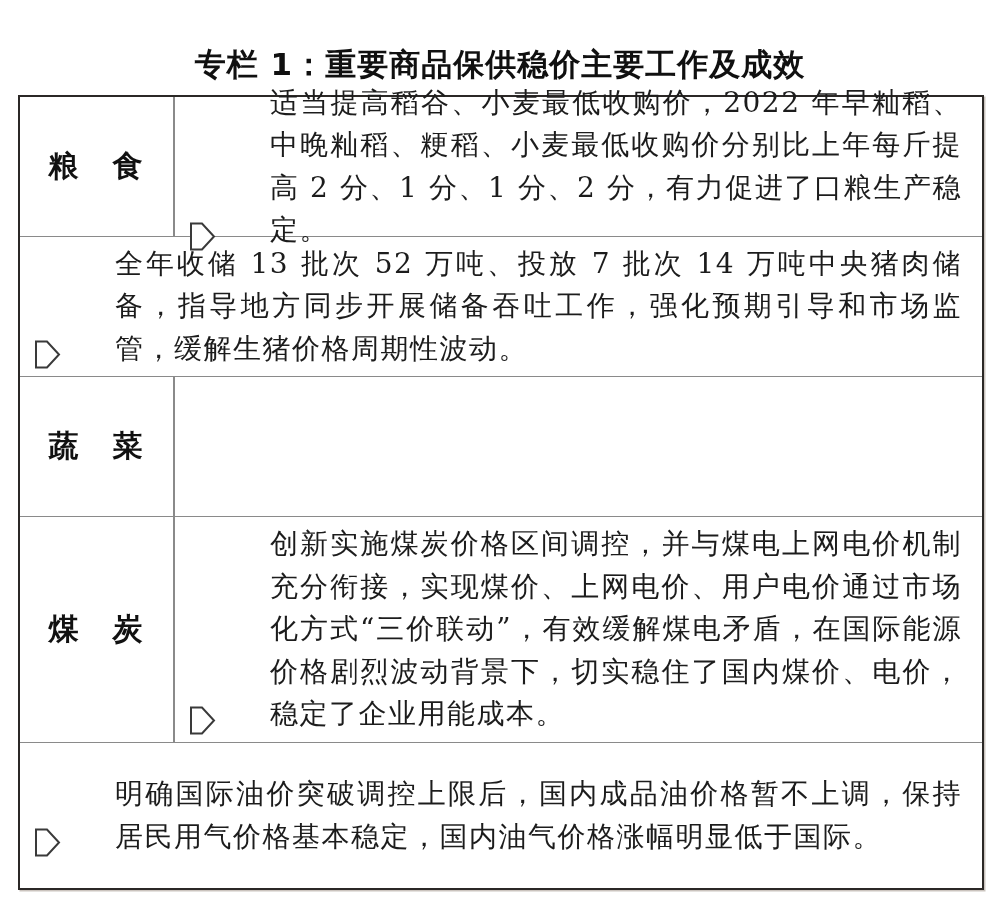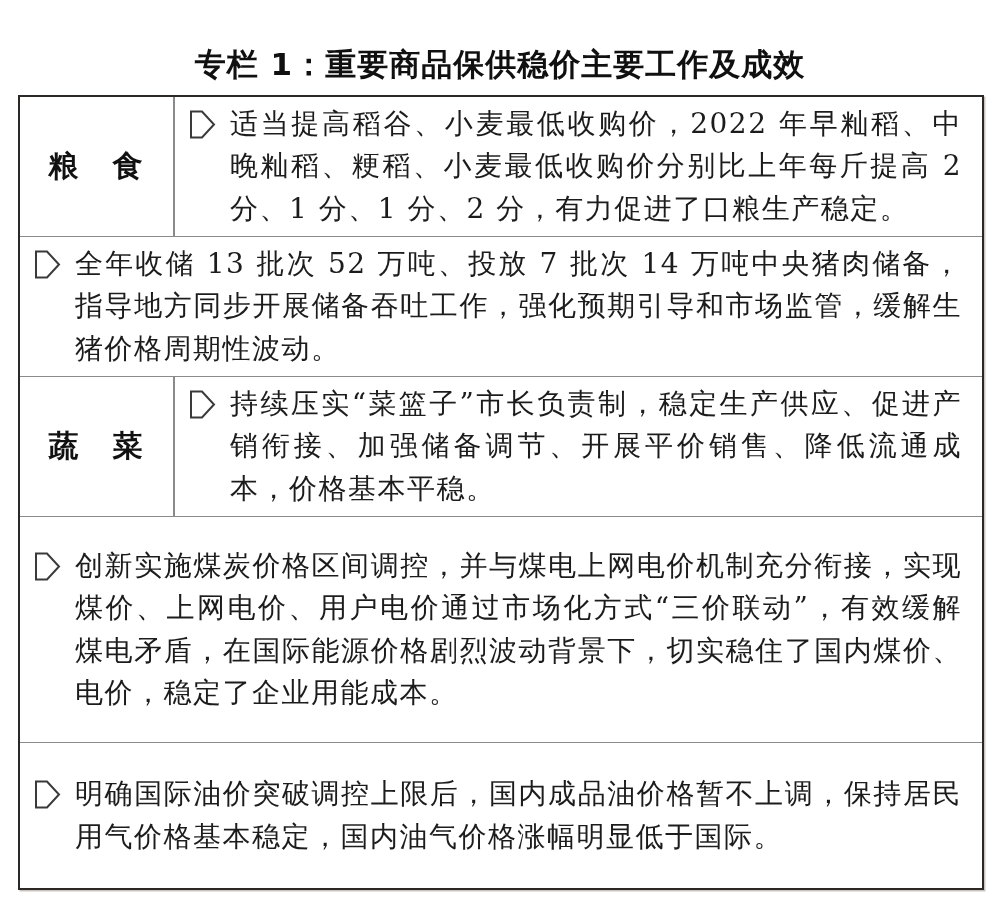--- a/index.html
+++ b/index.html
@@ -34,21 +34,21 @@
     display:flex; align-items:center; justify-content:center;
     font-family:"DejaVu Sans", sans-serif;
     font-weight:bold; font-size:30px; color:#111111;
     letter-spacing:2px;
   }
 
   .content-cell {
     flex:1; display:flex; align-items:center;
     padding:6px 20px 6px 14px;
   }
-  .content-inner { display:flex; align-items:flex-start; width:100%; }
+  .content-inner { display:flex; align-items:flex-end; width:100%;gap:40px; }
 
   .bullet { flex:0 0 27px; width:27px; height:31px; margin-top:6px; margin-right:14px; }
   .bullet svg { display:block; }
 
   .row-text {
     flex:1;
     font-size:28px; line-height:42.5px;
     letter-spacing:1.5px;
     text-align:justify; text-justify:inter-character;
     color:#1c1c1c;
@@ -83,33 +83,24 @@
               <polygon points="2,2.5 13,2.5 25,15.5 13,28.5 2,28.5" fill="#ffffff" stroke="#3a3a3a" stroke-width="2" stroke-linejoin="miter"></polygon>
             </svg>
         </span>
         <p class="row-text">全年收储 13 批次 52 万吨、投放 7 批次 14 万吨中央猪肉储备，指导地方同步开展储备吞吐工作，强化预期引导和市场监管，缓解生猪价格周期性波动。</p>
       </div>
     </div>
   </div>
 
   <div class="trow h3l">
     <div class="label-cell">蔬　菜</div>
-    <div class="content-cell">
-      <div class="content-inner">
-        <span class="bullet">
-          <svg width="27" height="31" viewBox="0 0 27 31">
-              <polygon points="2,2.5 13,2.5 25,15.5 13,28.5 2,28.5" fill="#ffffff" stroke="#3a3a3a" stroke-width="2" stroke-linejoin="miter"></polygon>
-            </svg>
-        </span>
-        <p class="row-text">持续压实“菜篮子”市长负责制，稳定生产供应、促进产销衔接、加强储备调节、开展平价销售、降低流通成本，价格基本平稳。</p>
-      </div>
-    </div>
   </div>
 
   <div class="trow h5l">
+    <div class="label-cell">煤　炭</div>
     <div class="content-cell">
       <div class="content-inner">
         <span class="bullet">
           <svg width="27" height="31" viewBox="0 0 27 31">
               <polygon points="2,2.5 13,2.5 25,15.5 13,28.5 2,28.5" fill="#ffffff" stroke="#3a3a3a" stroke-width="2" stroke-linejoin="miter"></polygon>
             </svg>
         </span>
         <p class="row-text">创新实施煤炭价格区间调控，并与煤电上网电价机制充分衔接，实现煤价、上网电价、用户电价通过市场化方式“三价联动”，有效缓解煤电矛盾，在国际能源价格剧烈波动背景下，切实稳住了国内煤价、电价，稳定了企业用能成本。</p>
       </div>
     </div>

